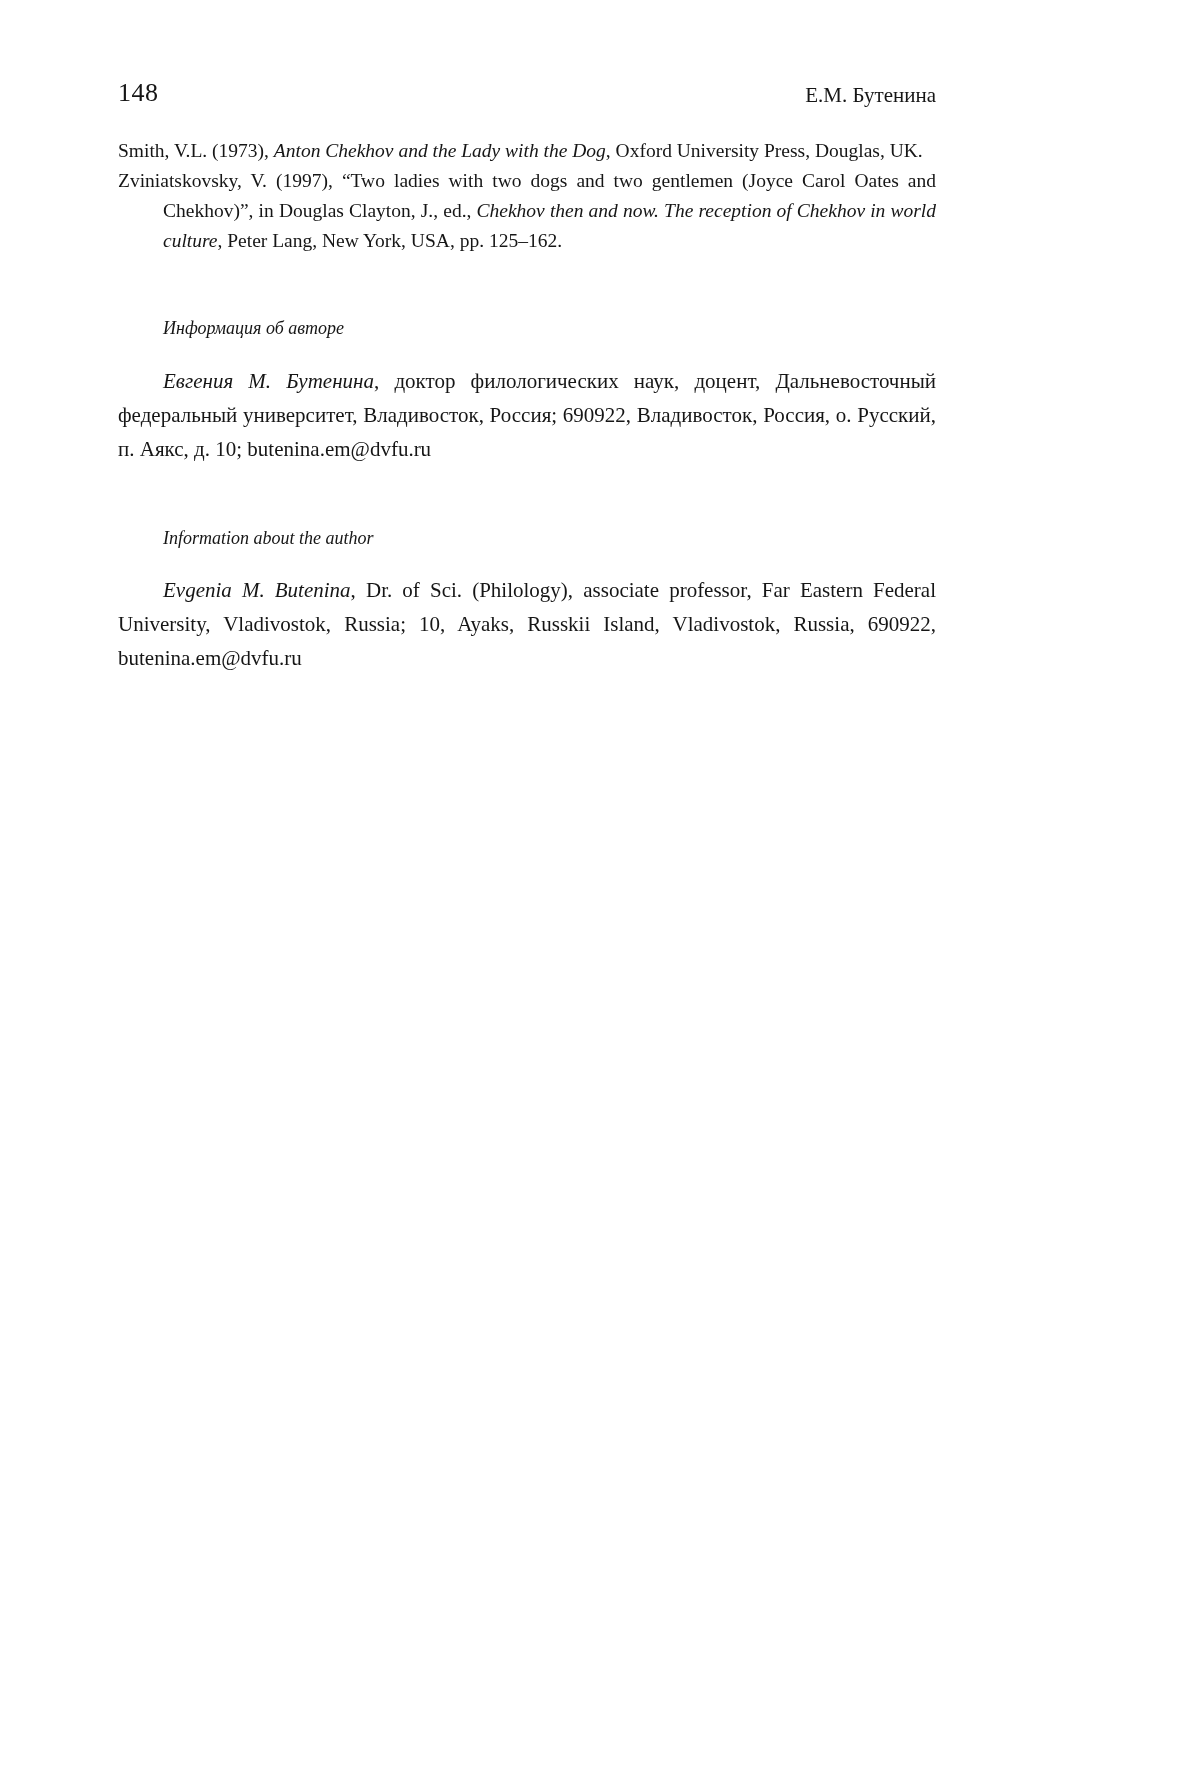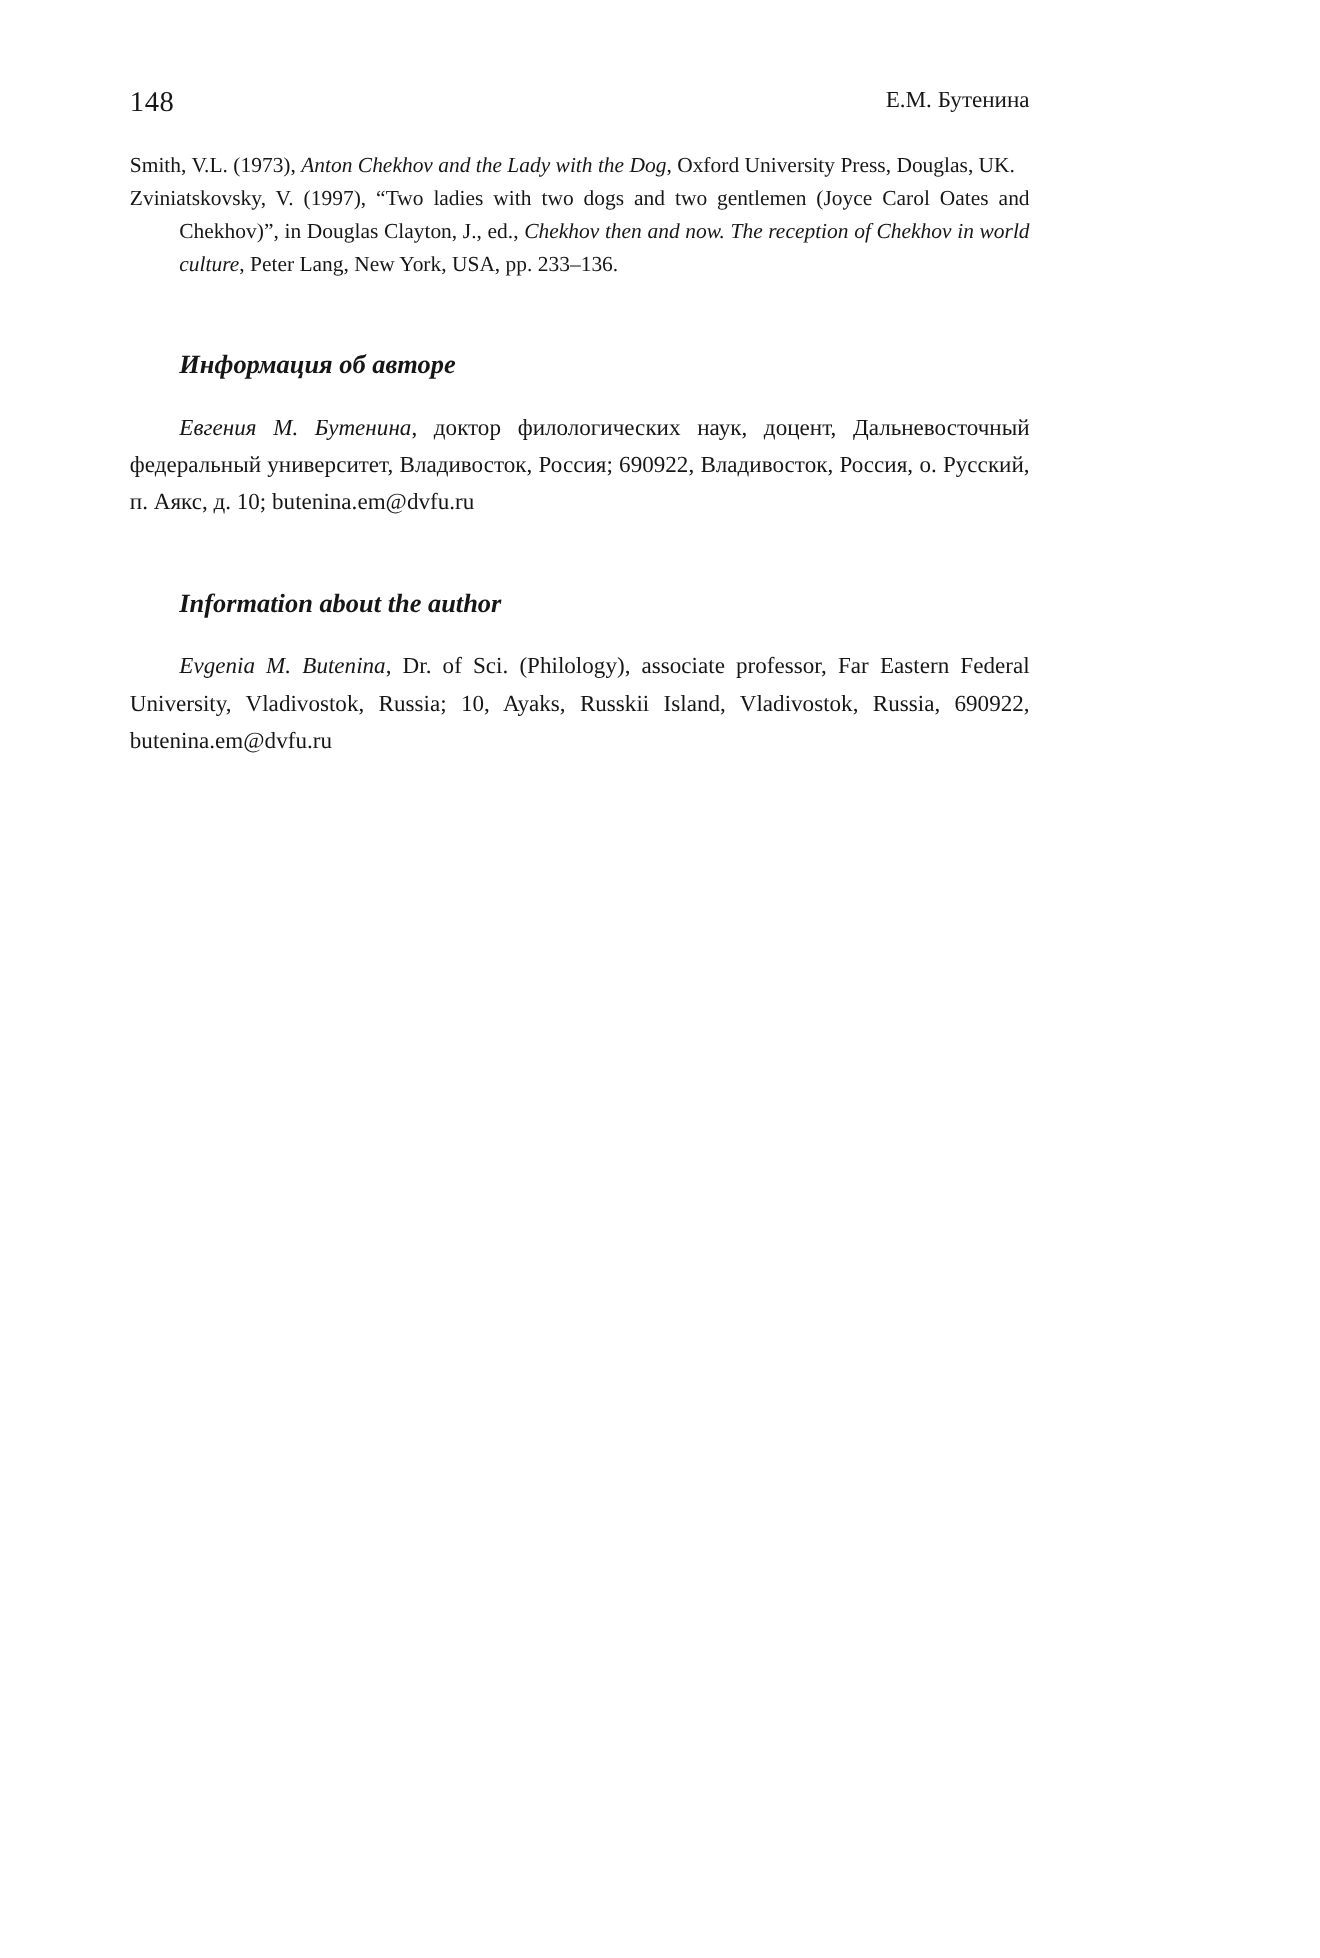--- a/index.html
+++ b/index.html
@@ -19,21 +19,21 @@
   .content {
     position: absolute;
     left: 118px;
     top: 0;
     width: 818px;
     padding-top: 80px;
   }
   .running-head {
     display: flex;
     justify-content: space-between;
-    align-items: flex-start;
+    align-items: flex-end;
     line-height: 1;
   }
   .page-number {
     font-size: 26px;
     letter-spacing: 0.5px;
   }
   .running-author {
     font-size: 21px;
   }
   .references {
@@ -42,23 +42,23 @@
     line-height: 30px;
     text-align: justify;
   }
   .ref {
     margin: 0;
     padding-left: 45px;
     text-indent: -45px; 
   }
   .section-heading {
     margin: 62px 0 0 45px;
-    font-size: 24px;
+    font-size: 18px;
     font-style: italic;
-    font-weight: bold;
+    font-weight: normal;
     line-height: 1.2;
   }
   .body-para {
     margin: 24px 0 0 0;
     font-size: 21px;
     line-height: 34px;
     text-align: justify;
     text-indent: 45px;
   }
   .footer {
@@ -77,21 +77,21 @@
 <div class="page">
   <div class="content">
 
     <header class="running-head">
       <span class="page-number">148</span>
       <span class="running-author">Е.М. Бутенина</span>
     </header>
 
     <section class="references">
       <p class="ref"><span>Smith, V.L. (1973), </span><span style="font-style: italic;">Anton Chekhov and the Lady with the Dog</span><span>, Oxford University Press, Douglas, UK.</span></p>
-      <p class="ref"><span>Zviniatskovsky, V. (1997), “Two ladies with two dogs and two gentlemen (Joyce Carol Oates and Chekhov)”, in Douglas Clayton, J., ed., </span><span style="font-style: italic;">Chekhov then and now. The reception of Chekhov in world culture</span><span>, Peter Lang, New York, USA, pp. 233–136.</span></p>
+      <p class="ref"><span>Zviniatskovsky, V. (1997), “Two ladies with two dogs and two gentlemen (Joyce Carol Oates and Chekhov)”, in Douglas Clayton, J., ed., </span><span style="font-style: italic;">Chekhov then and now. The reception of Chekhov in world culture</span><span>, Peter Lang, New York, USA, pp. 125–162.</span></p>
     </section>
 
     <h2 class="section-heading">Информация об авторе</h2>
     <p class="body-para"><span style="font-style: italic;">Евгения М. Бутенина</span><span>, доктор филологических наук, доцент, Дальневосточный федеральный университет, Владивосток, Россия; 690922, Владивосток, Россия, о. Русский, п. Аякс, д. 10; butenina.em@dvfu.ru</span></p>
 
     <h2 class="section-heading">Information about the author</h2>
     <p class="body-para"><span style="font-style: italic;">Evgenia M. Butenina</span><span>, Dr. of Sci. (Philology), associate professor, Far Eastern Federal University, Vladivostok, Russia; 10, Ayaks, Russkii Island, Vladivostok, Russia, 690922, butenina.em@dvfu.ru</span></p>
 
   </div>
 

